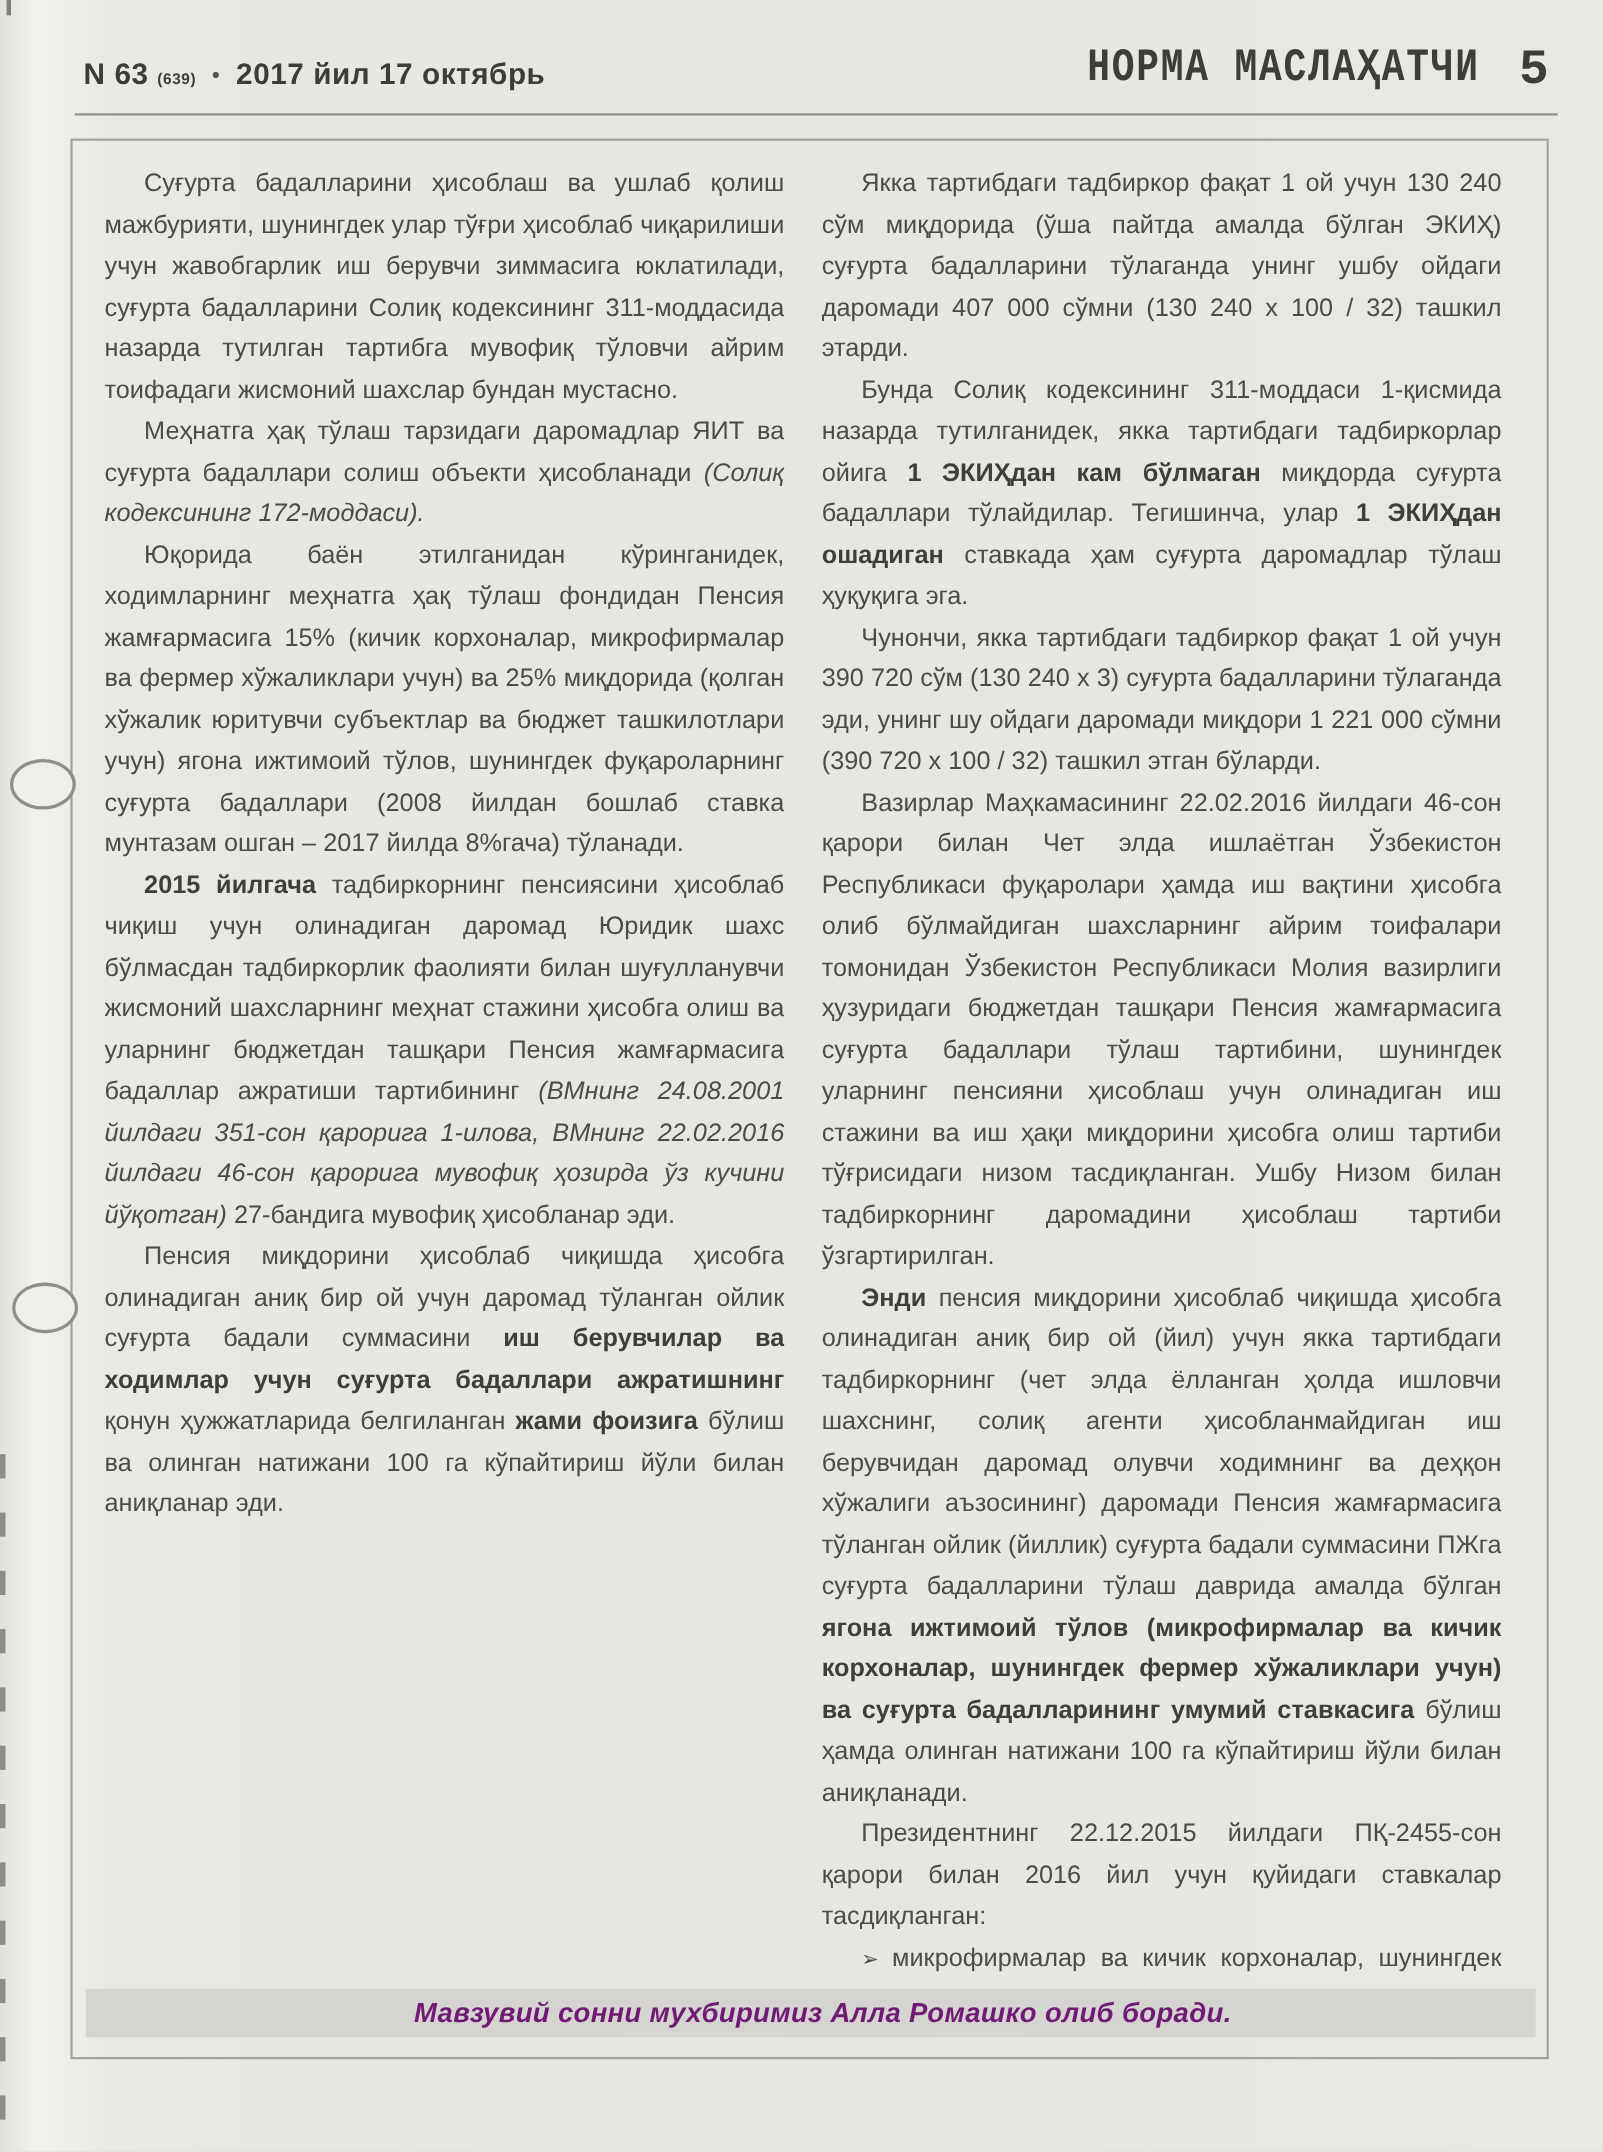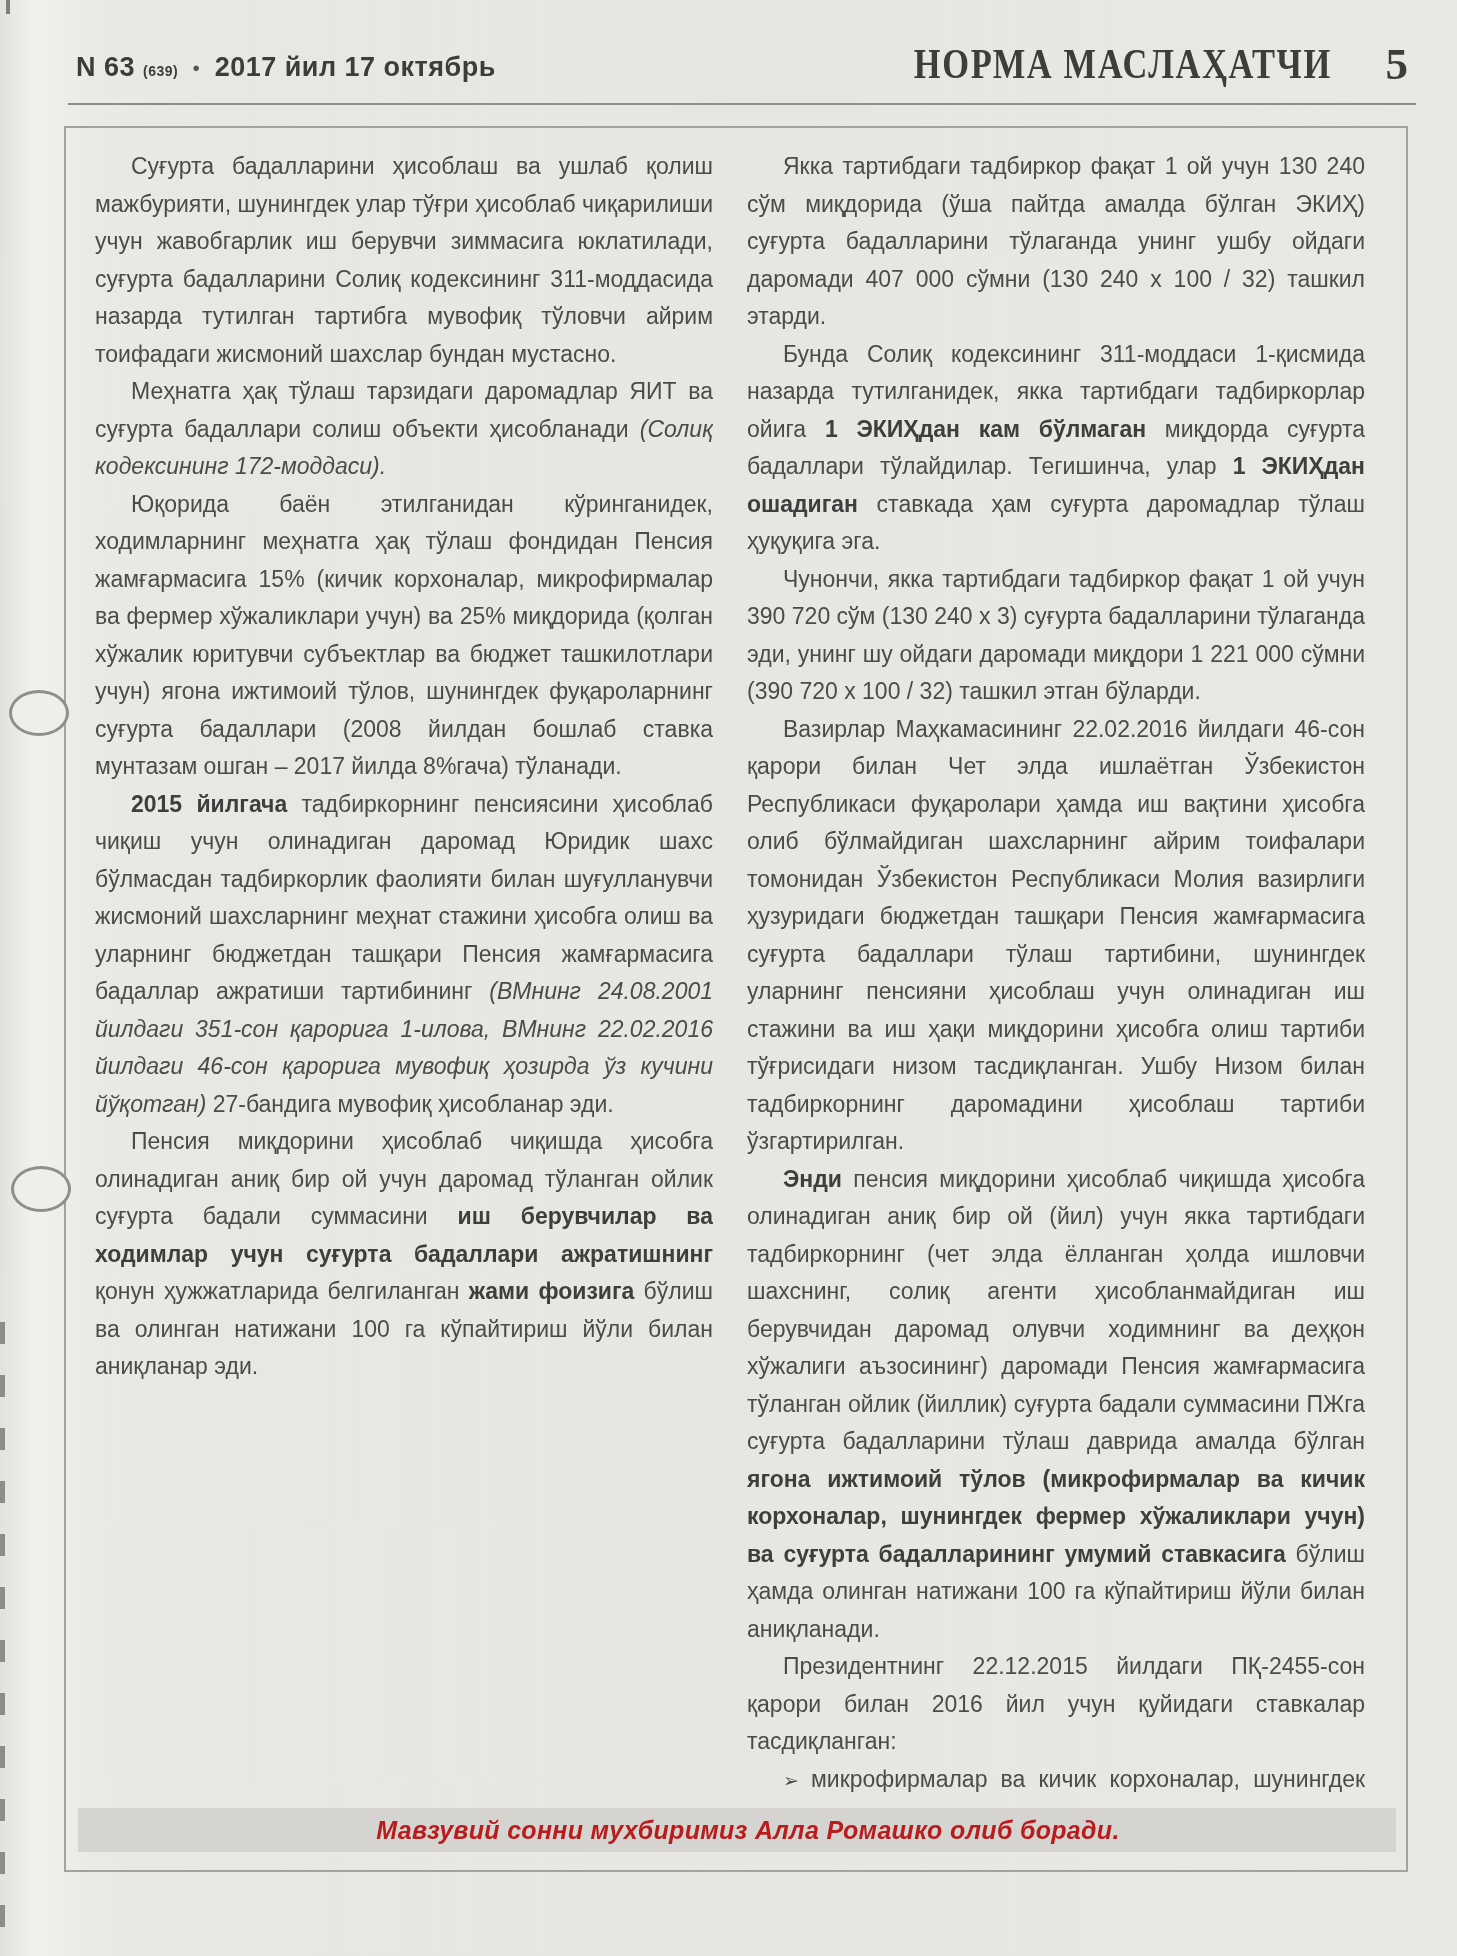--- a/index.html
+++ b/index.html
@@ -11,22 +11,22 @@
     color:#4c4b49;
   }
   
   .header-left{
     position:absolute;left:76px;top:52px;font-weight:700;color:#3d3c3a;
     font-size:27px;letter-spacing:.5px;white-space:nowrap;
   }
   .header-left .issue-small{font-size:14px;}
   .header-left .dot{font-size:13px;vertical-align:4px;padding:0 6px;color:#55534f;}
   .header-right{
-    position:absolute;right:49px;top:38px;display:flex;align-items:center;gap:54px;
-    color:#3e3d3b;font-family:Liberation Serif, serif;
+    position:absolute;right:49px;top:38px;display:flex;align-items:flex-start;gap:36px;
+    color:#3e3d3b;font-family:Liberation Mono, monospace;
   }
   .masthead{
     display:inline-block;font-size:42px;font-weight:700;letter-spacing:2px;
     transform:scaleX(.82);transform-origin:right center;white-space:nowrap;
   }
   .pageno{font-size:45px;font-weight:700;}
   .header-rule{position:absolute;left:68px;top:103px;width:1348px;height:2px;background:#8e8d8a;}
   
   .frame{
     position:absolute;left:64px;top:126px;width:1344px;height:1746px;
@@ -42,21 +42,21 @@
   .para{margin:0;text-indent:36px;}
   .para .bold{font-weight:700;color:#403e3c;}
   .para .italic{font-style:italic;}
   .bullet-glyph{font-size:19px;color:#4c4b49;}
   
   .footer-band{
     position:absolute;left:78px;top:1808px;width:1318px;height:44px;
     background:#d5d4d0;display:flex;align-items:center;justify-content:center;
   }
   .footer-text{
-    font-size:25px;font-weight:700;font-style:italic;color:#b91c1c;letter-spacing:.3px;margin-left:22px;
+    font-size:25px;font-weight:700;font-style:italic;color:#701a75;letter-spacing:.3px;margin-left:22px;
   }
   
   .punch-hole{
     position:absolute;width:60px;height:46px;border-radius:50%;
     border:3px solid #8f8e8b;background:#efeeea;box-sizing:border-box;
   }
   .hole-1{left:9px;top:690px;}
   .hole-2{left:11px;top:1166px;}
   
   .edge-mark{position:absolute;left:0;width:5px;height:22px;background:#5f5e5c;opacity:.65;}

